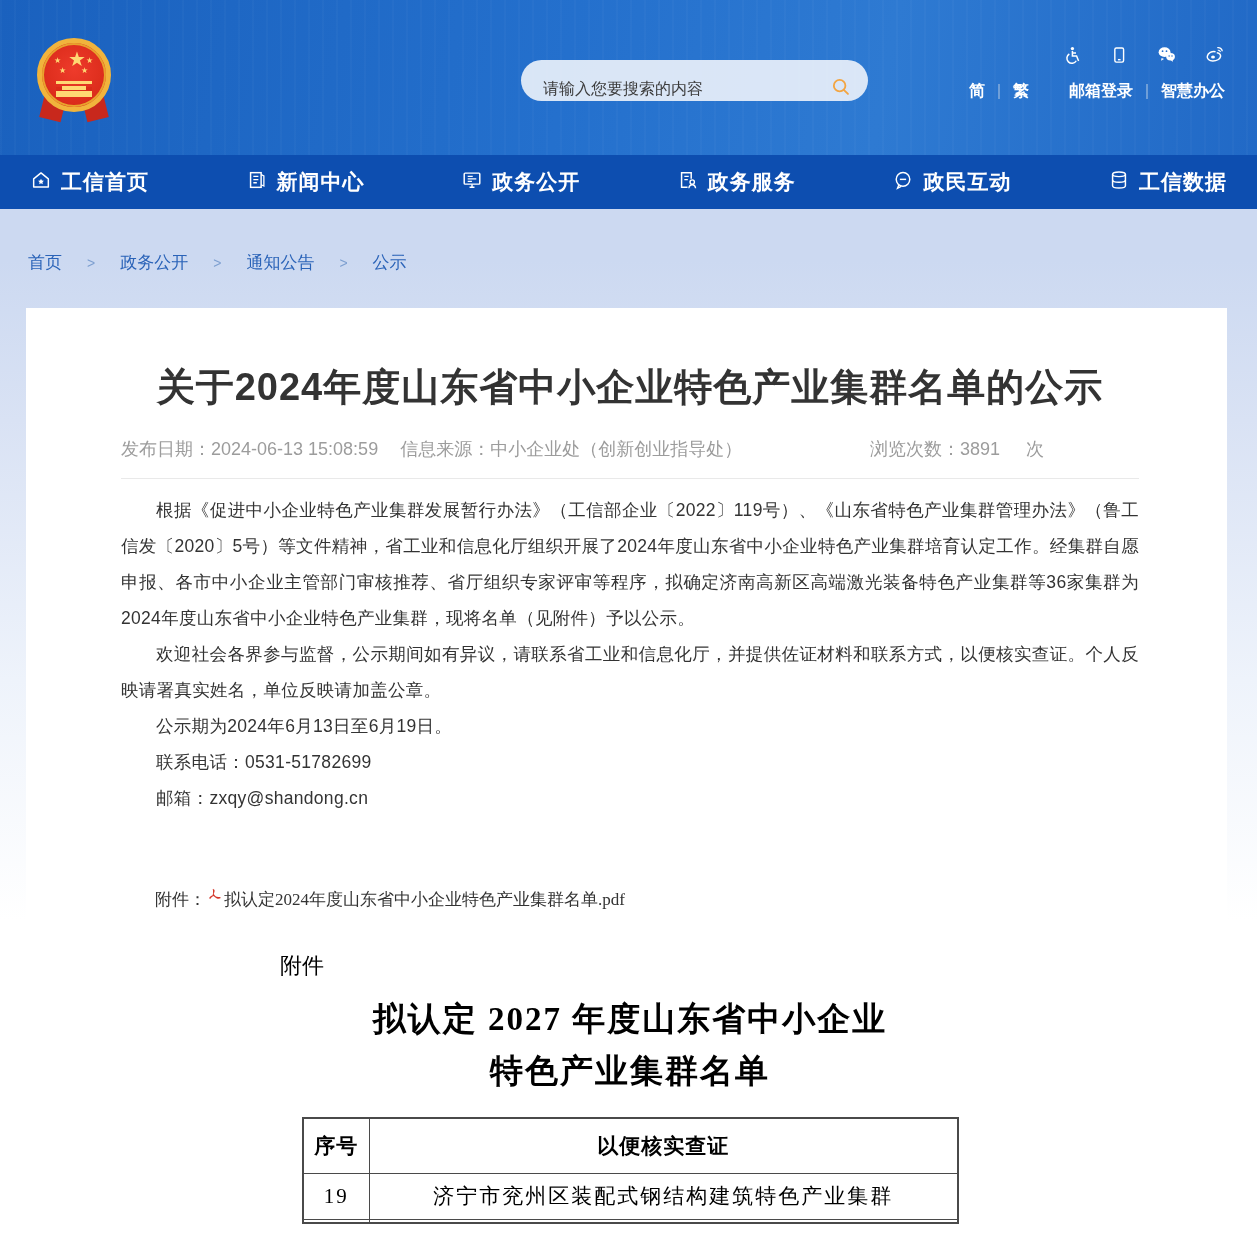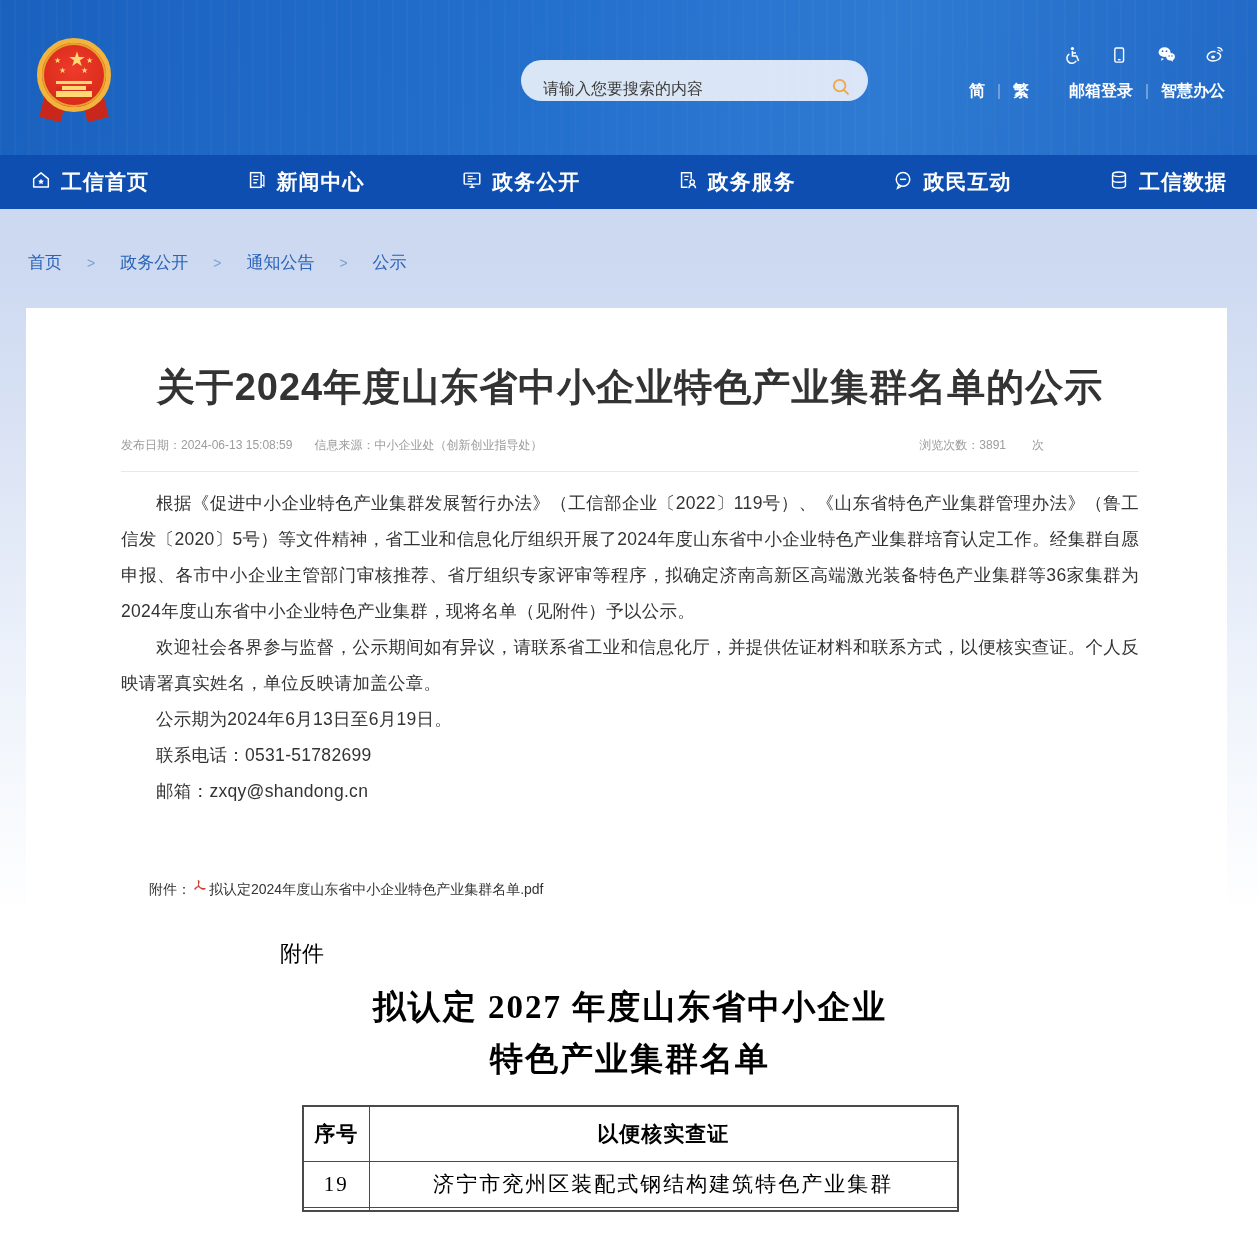--- a/index.html
+++ b/index.html
@@ -58,31 +58,31 @@
   
   .breadcrumb-bar{height:99px;padding:42px 0 0 28px;}
   .breadcrumb{display:flex;align-items:center;gap:25px;font-size:17px;color:#2a63b8;}
   .breadcrumb .crumb{cursor:pointer;}
   .breadcrumb .bsep{color:#7d9fd0;font-size:14px;}
 
   
   .content-card{margin-left:26px;width:1201px;height:1136px;background:#fff;
     padding:54px 88px 0 95px;overflow:hidden;}
   .article-title{margin:0;text-align:center;font-size:38px;font-weight:bold;color:#333;letter-spacing:1px;}
-  .article-meta{display:flex;align-items:center;margin-top:24px;font-size:12px;color:#9c9c9c;}
+  .article-meta{display:flex;align-items:center;margin-top:24px;font-size:18px;color:#9c9c9c;}
   .meta-src{margin-left:22px;}
   .meta-views{margin-left:auto;margin-right:95px;}
   .meta-views .unit{margin-left:26px;}
   .divider{border-bottom:1px solid #e9e9e9;margin-top:17px;}
 
   .article-body{margin-top:13px;}
   .article-body p{margin:0;font-size:17.5px;line-height:36px;color:#333;text-indent:2em;
     text-align:justify;letter-spacing:.3px;}
 
-  .attachment-row{margin-top:72px;font-size:14px;color:#333;display:flex;align-items:center;}
+  .attachment-row{margin-top:72px;font-size:17px;color:#333;display:flex;align-items:center;font-family:Liberation Serif, serif;}
   .attachment-row .att-indent{width:2em;}
   .attachment-row .att-file{color:#333;cursor:pointer;display:flex;align-items:flex-start;}
   .attachment-row svg{margin:-6px 1px 0 2px;}
 
   
   .doc-section{font-family:"Liberation Serif","DejaVu Serif",serif;color:#000;}
   .doc-label{margin:40px 0 0 159px;font-size:22px;}
   .doc-title{margin-top:12px;text-align:center;font-size:33px;font-weight:bold;line-height:52px;letter-spacing:2px;}
   .doc-table{margin:20px auto 0;border-collapse:collapse;width:657px;table-layout:fixed;}
   .doc-table th,.doc-table td{border:1px solid #4a4a4a;text-align:center;padding:0;margin-left:7px;}

